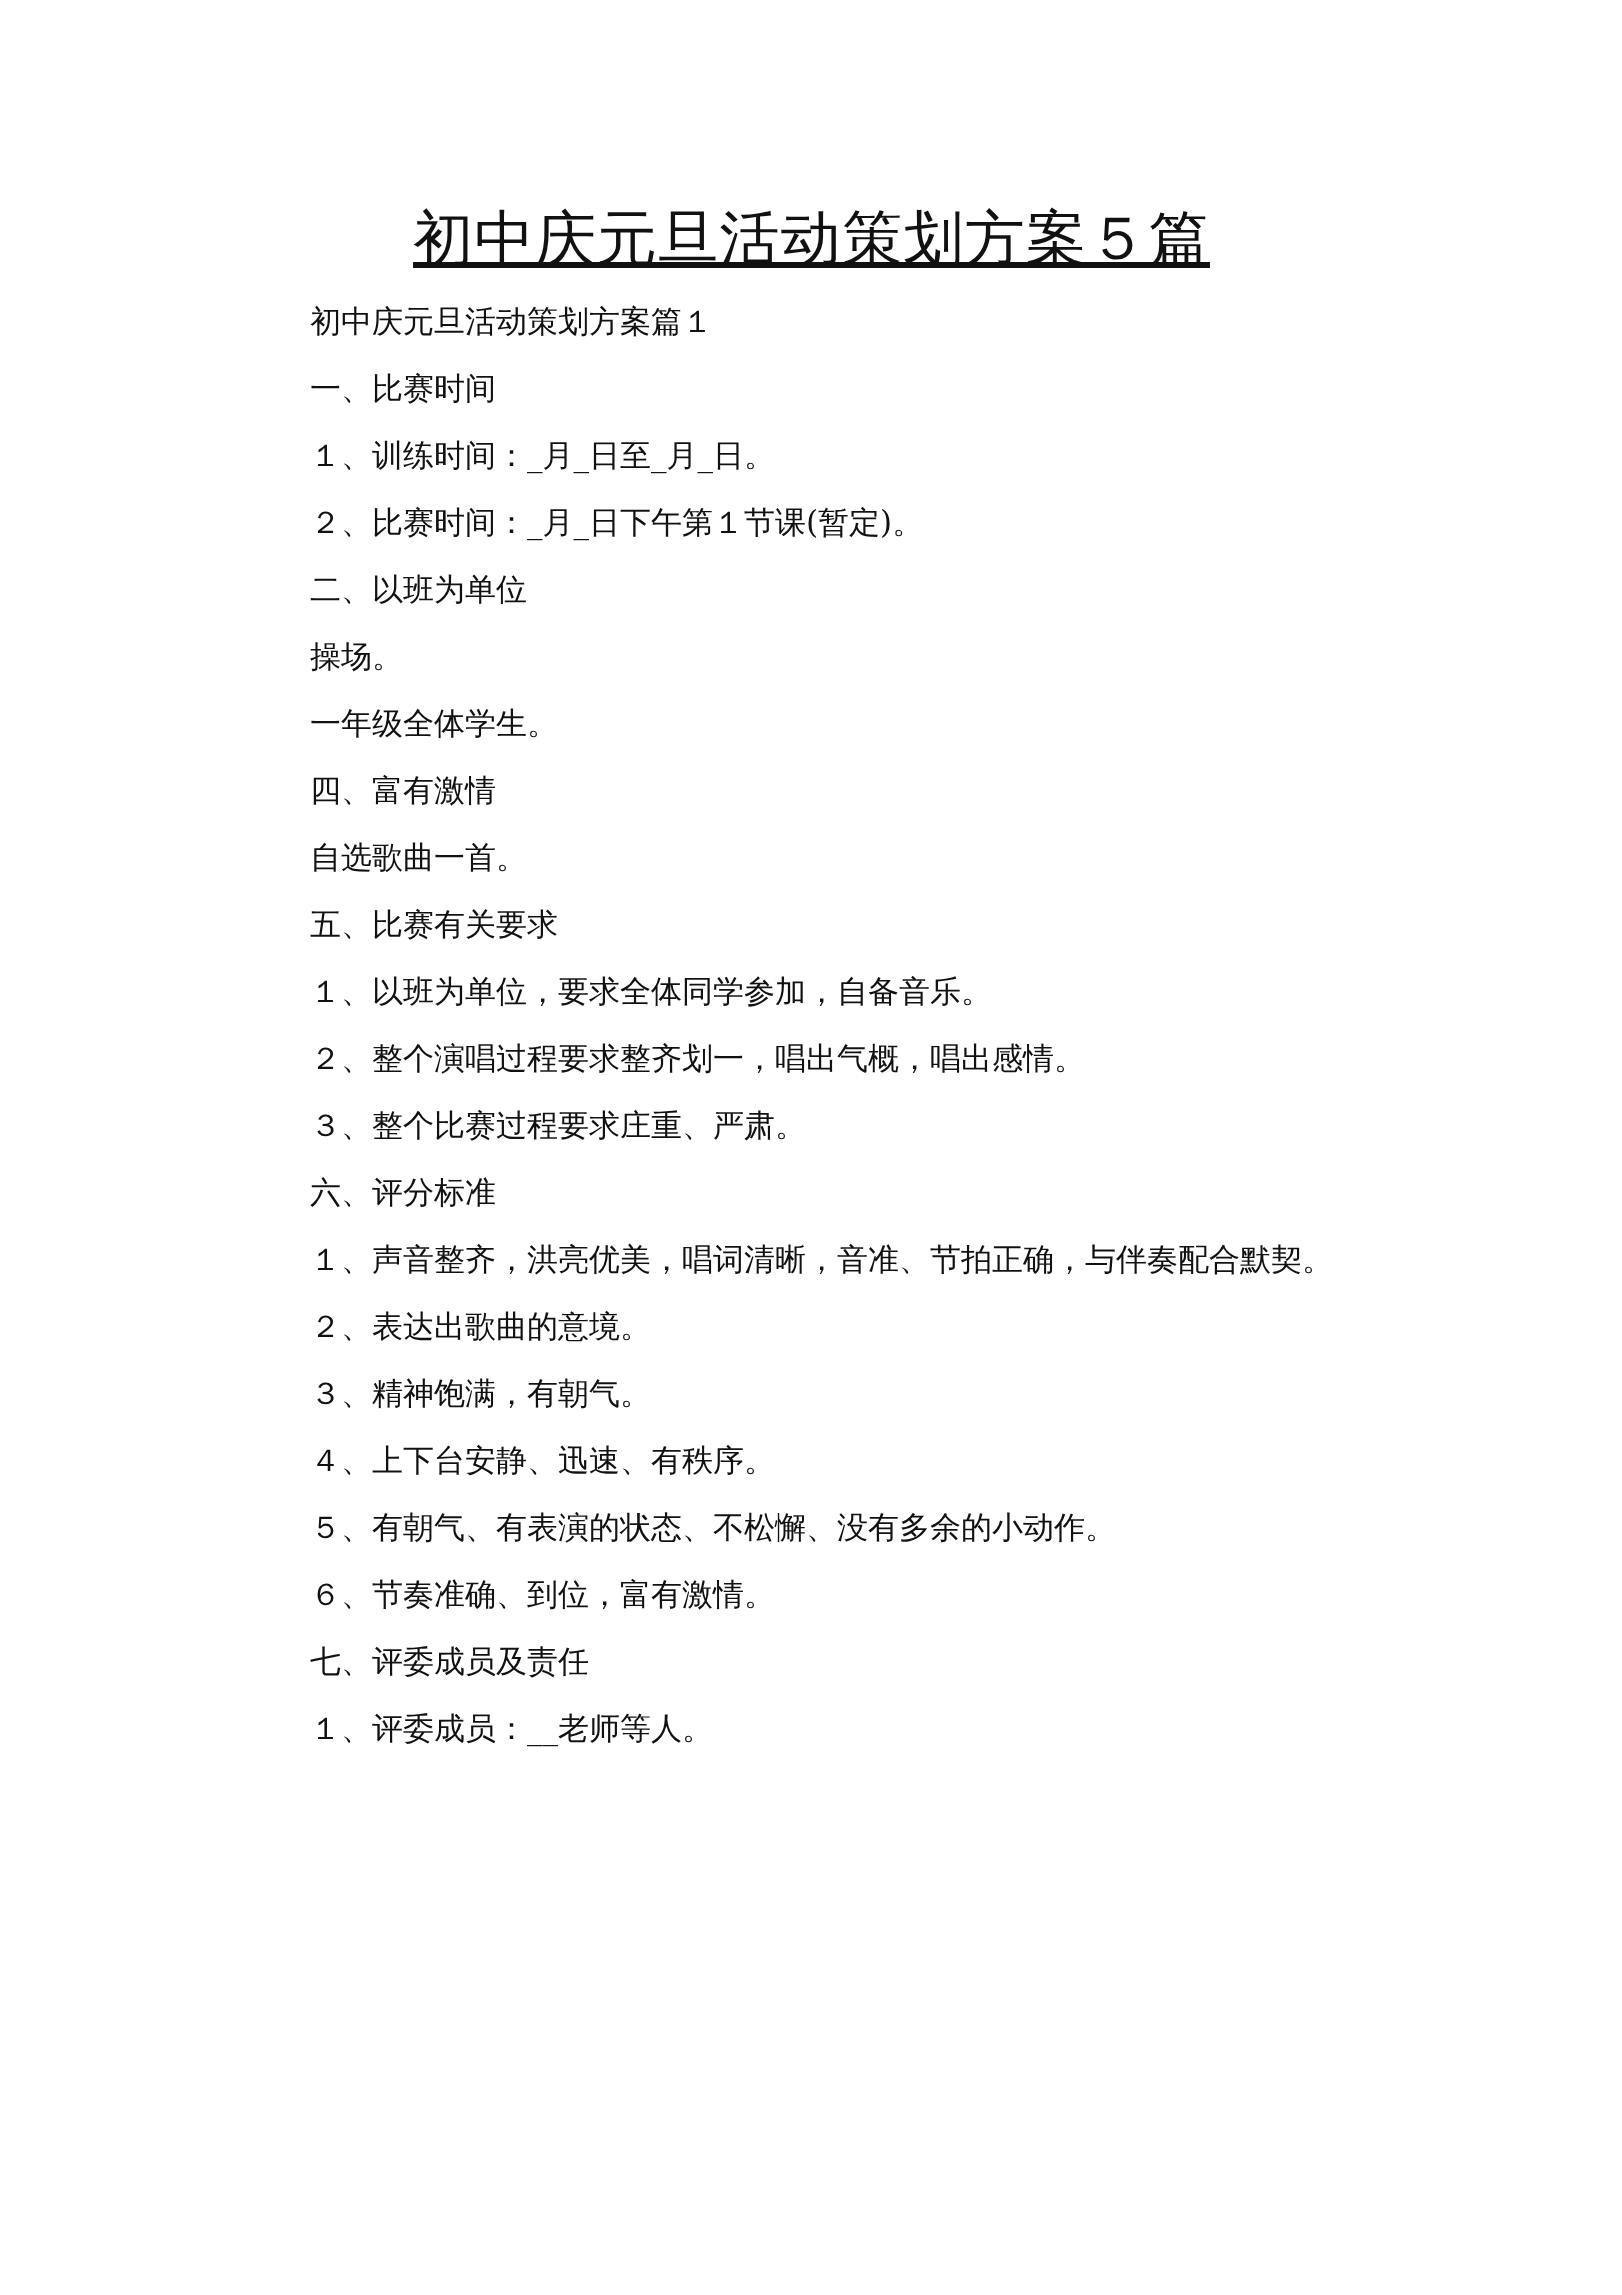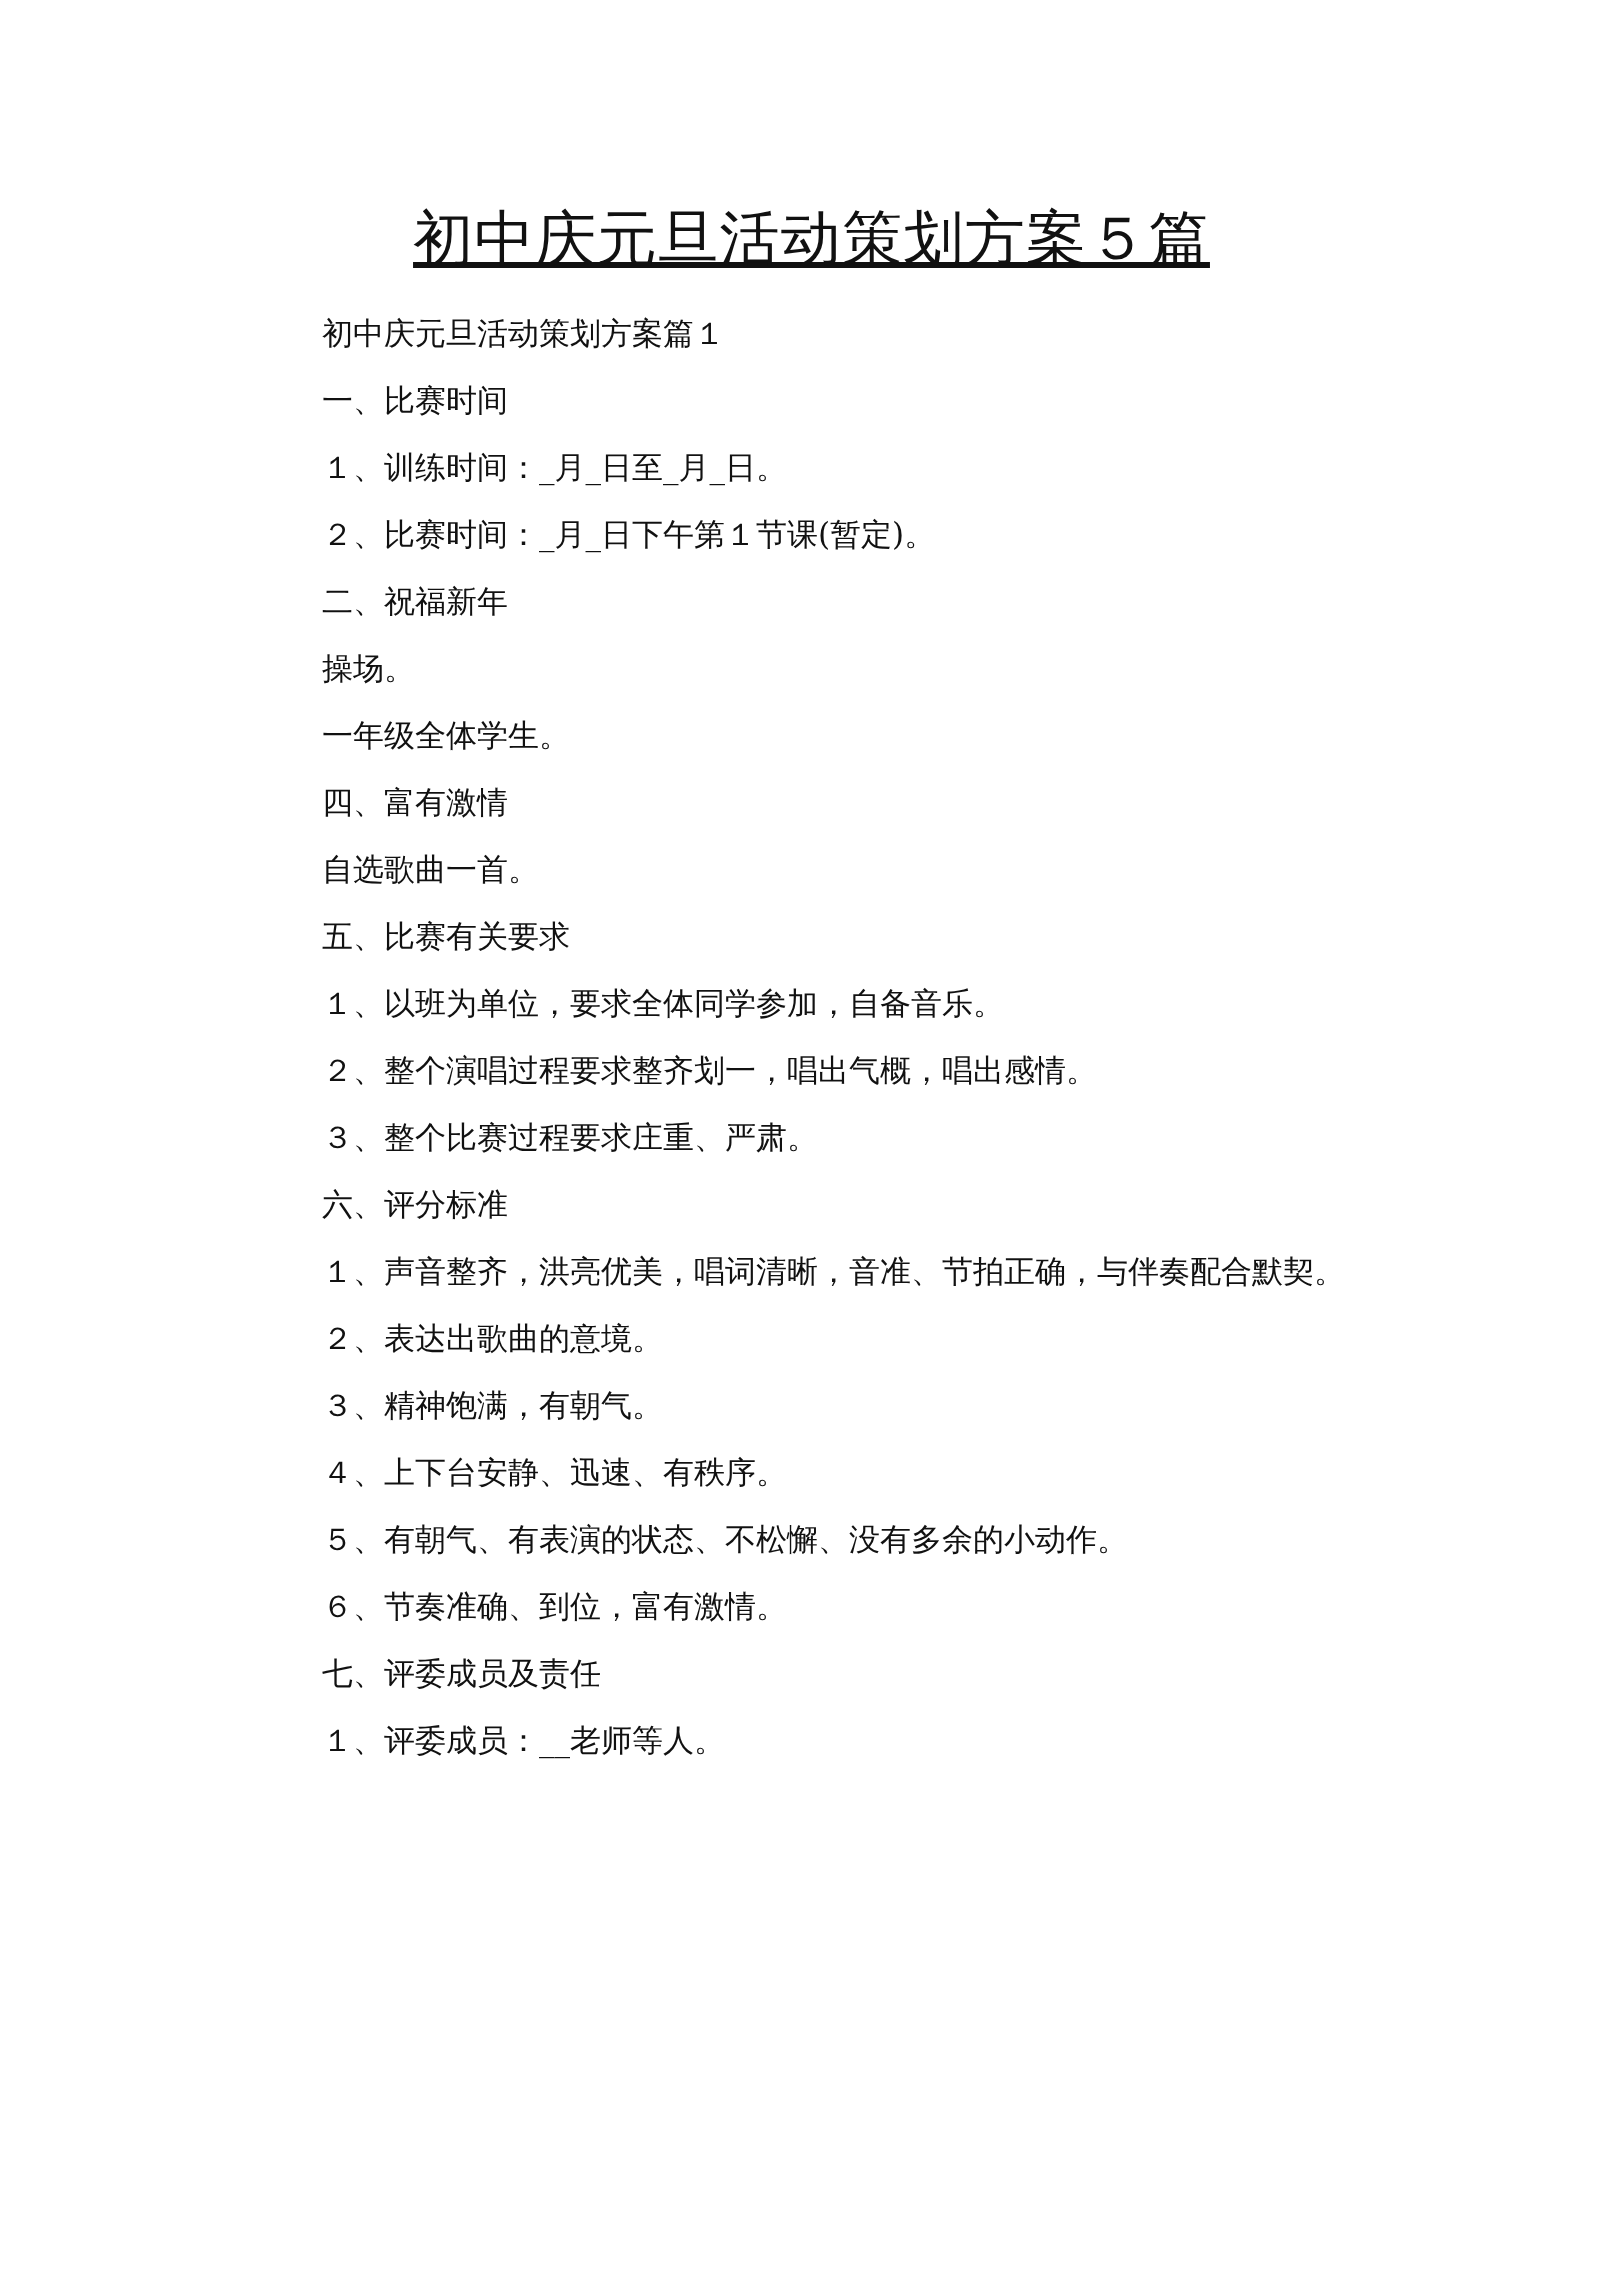--- a/index.html
+++ b/index.html
@@ -36,21 +36,21 @@
       margin: 0;
       text-decoration: underline;
     }
     .body-text {
       position: absolute;
       left: 245px;
       top: 288px;
       width: 1139px;
       font-size: 31px;
       line-height: 67px;
-      margin: 12px;
+      margin: 0;
     }
     .body-text p {
       margin: 0;
       padding: 0;
       text-indent: 65px;
       text-align: justify;
       text-align-last: left;
     }
     .body-text p.section-heading {
       text-indent: 65px;
@@ -62,21 +62,21 @@
 <div class="page">
   <h1 class="title">初中庆元旦活动策划方案５篇</h1>
 
   <div class="body-text">
     <p>初中庆元旦活动策划方案篇１</p>
 
     <p class="section-heading">一、比赛时间</p>
     <p>１、训练时间：_月_日至_月_日。</p>
     <p>２、比赛时间：_月_日下午第１节课(暂定)。</p>
 
-    <p class="section-heading">二、祝福新年</p>
+    <p class="section-heading">二、以班为单位</p>
     <p>操场。</p>
 
     <p>一年级全体学生。</p>
 
     <p class="section-heading">四、富有激情</p>
     <p>自选歌曲一首。</p>
 
     <p class="section-heading">五、比赛有关要求</p>
     <p>１、以班为单位，要求全体同学参加，自备音乐。</p>
     <p>２、整个演唱过程要求整齐划一，唱出气概，唱出感情。</p>

